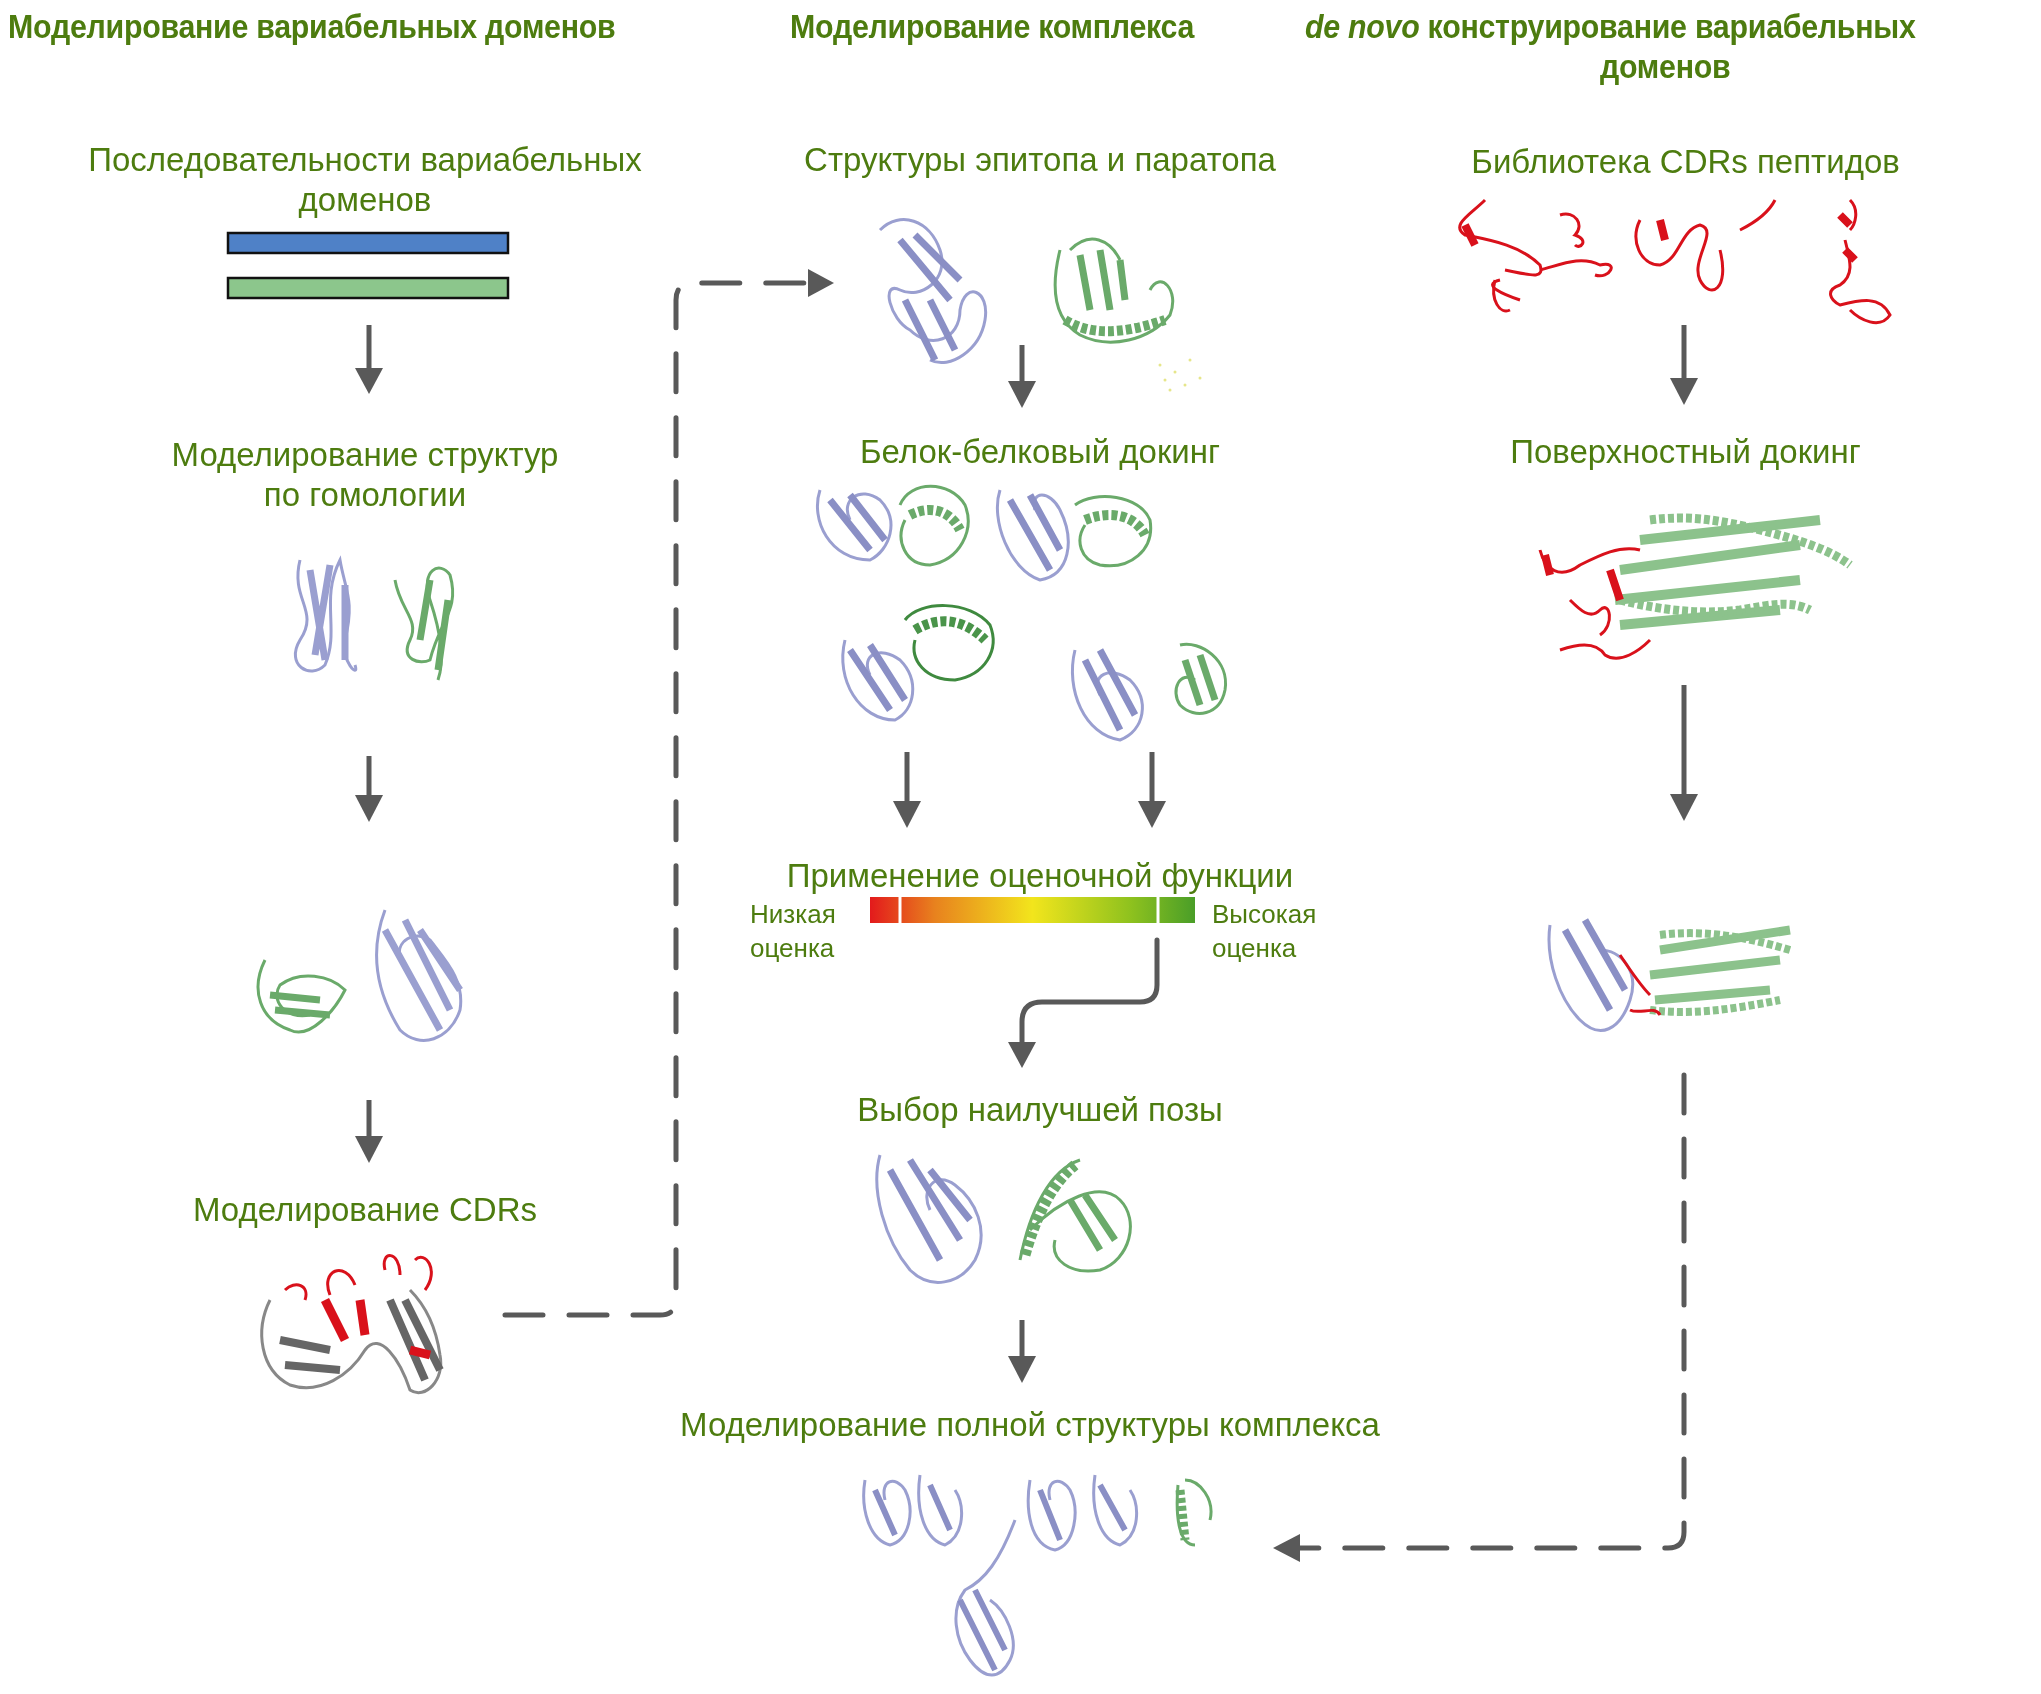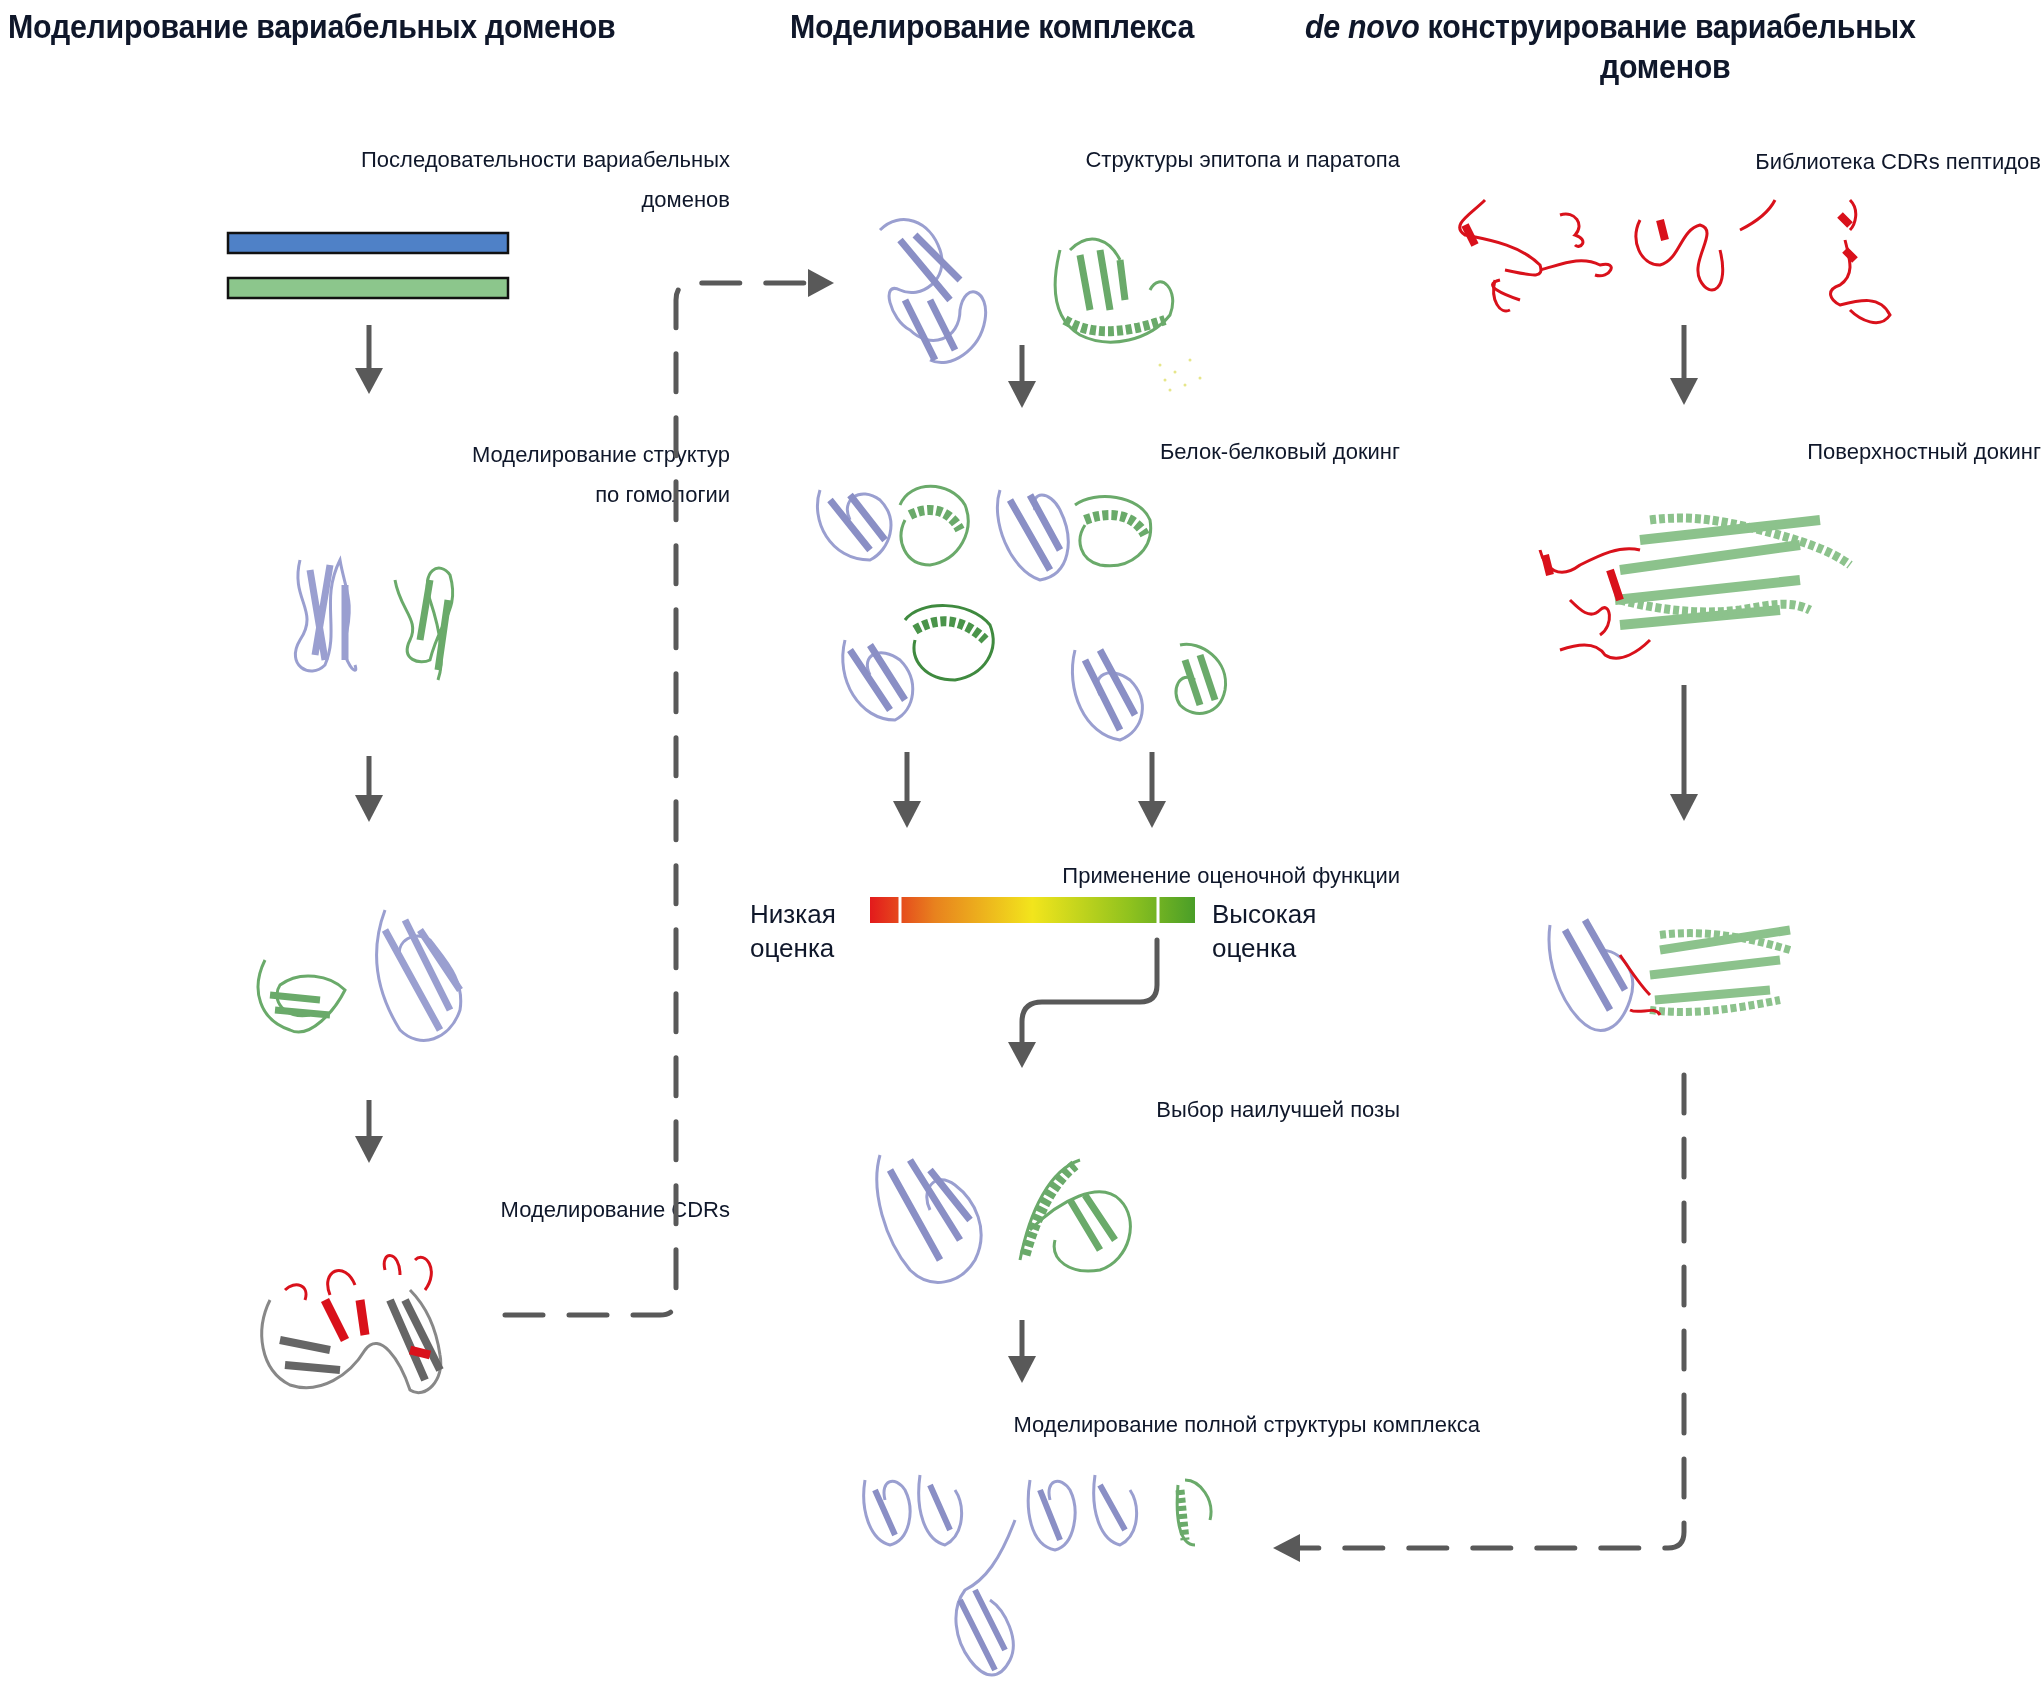--- a/index.html
+++ b/index.html
@@ -1,22 +1,22 @@
 <!DOCTYPE html>
 <html><head>
 <meta charset="utf-8">
 <style>
   html, body { margin: 0; padding: 0; background: #ffffff; }
   #canvas {
     position: relative; width: 2041px; height: 1694px; overflow: hidden;
-    background: #ffffff; font-family: "Liberation Sans", "DejaVu Sans", sans-serif; color: #0f172a;
+    background: #ffffff; font-family: "Liberation Sans", "DejaVu Sans", sans-serif; color: #4d7c0f;
   }
   .hdr { position: absolute; font-weight: bold; font-size: 33px; letter-spacing: -0.3px; white-space: nowrap; transform: scaleX(0.92); transform-origin: left top; }
   .hdr em { font-style: italic; }
-  .lbl { position: absolute; font-size: 22px; text-align: right; white-space: nowrap; line-height: 40px; }
+  .lbl { position: absolute; font-size: 33px; text-align: center; white-space: nowrap; line-height: 40px; }
   .small { position: absolute; font-size: 26px; line-height: 34px; white-space: nowrap; }
   svg.layer { position: absolute; left: 0; top: 0; }
 </style>
 </head>
 <body>
 
 <div id="canvas">
 
   <div class="hdr" style="left:8px; top:8px;">Моделирование вариабельных доменов</div>
   <div class="hdr" style="left:790px; top:8px;">Моделирование комплекса</div>

